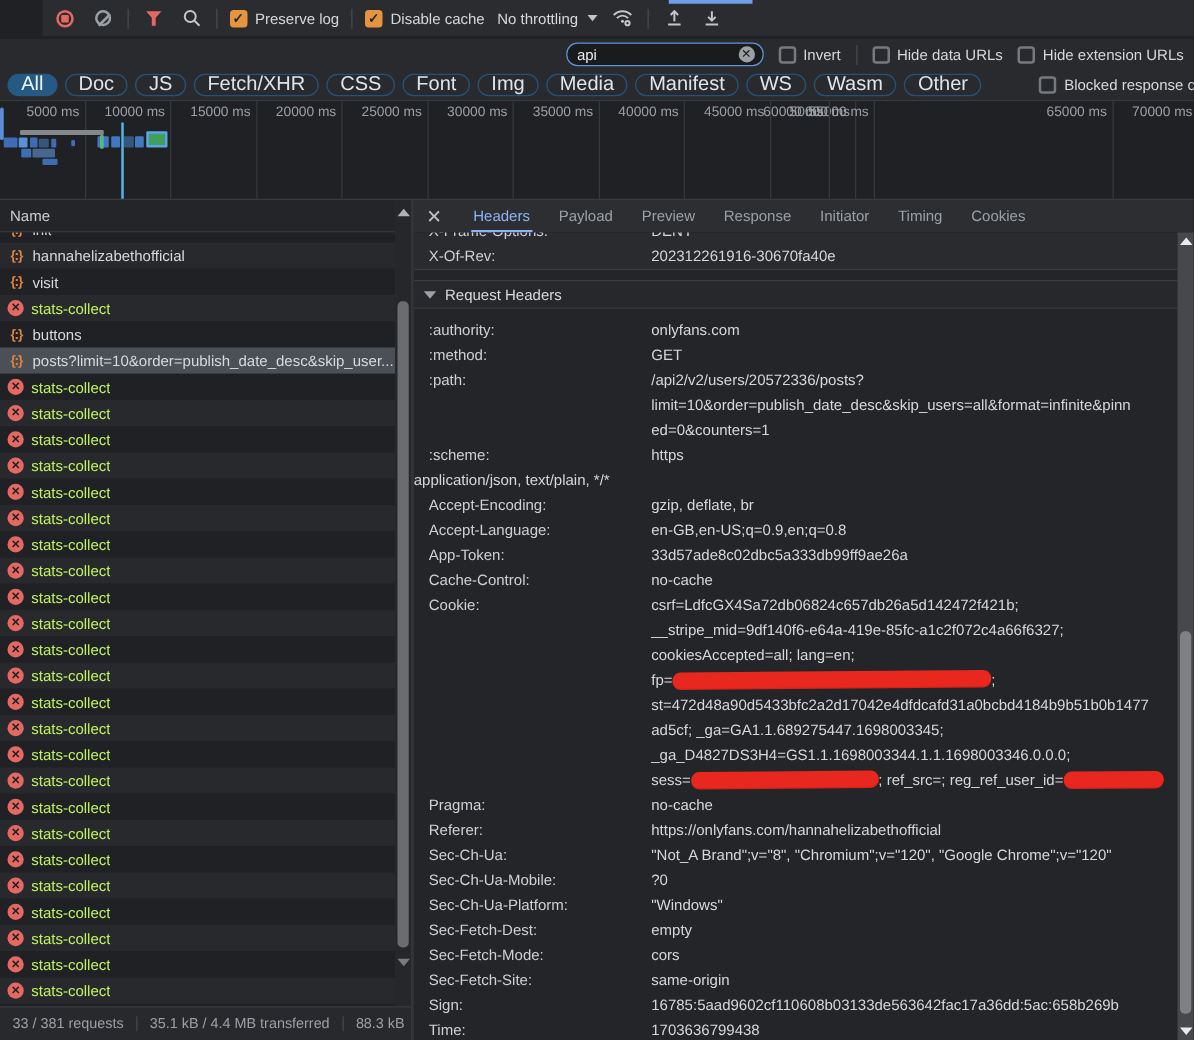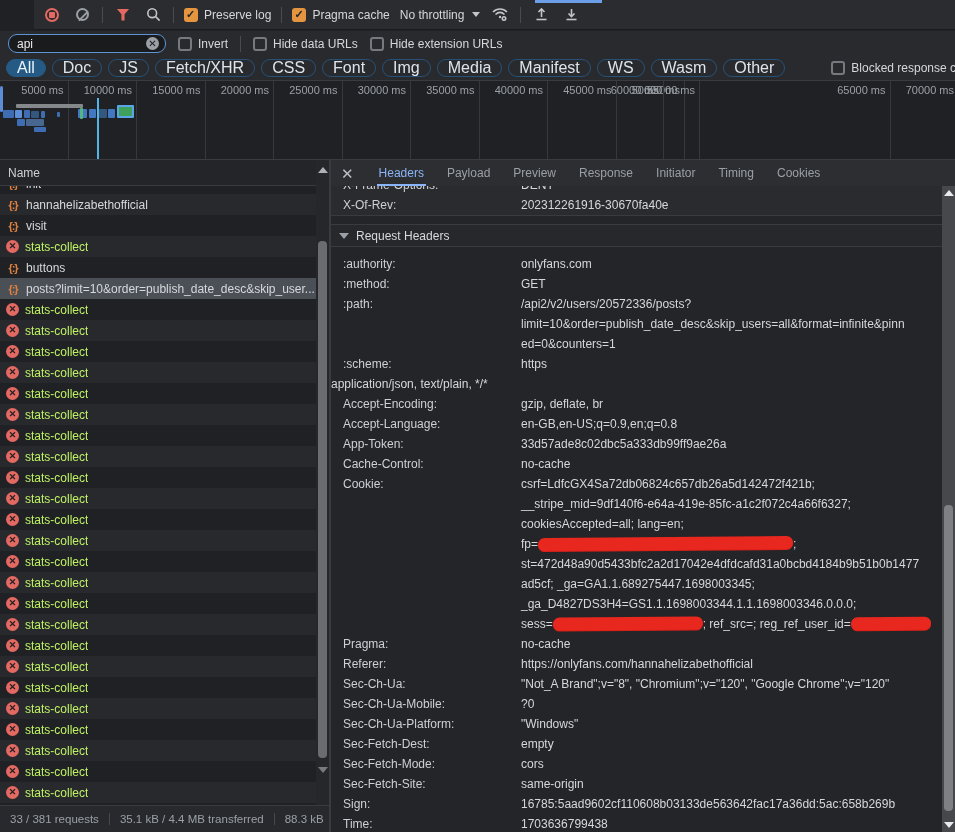--- a/index.html
+++ b/index.html
@@ -31,21 +31,21 @@
   .cb.on { background:#e5953f; }
   .cb.on::after { content:"✓"; position:absolute; left:2px; top:0px; font-size:11px; font-weight:bold; color:#26272a; }
   .cb.off { border:2px solid #767a7e; background:transparent; }
   .dd { display:flex; align-items:center; gap:8px; cursor:pointer; }
   .dd-arrow { width:0; height:0; border-left:4px solid transparent; border-right:4px solid transparent; border-top:5px solid #c3c6c9; }
   .gear { font-size:16px; color:#c3c6c9; line-height:1; }
   .toolbar .push { flex:1 1 auto; }
   
   .filter-row {
     position:absolute; left:0; top:31px; width:955px; height:25px;
-    background:#292a2d; display:flex; align-items:center; gap:12px; padding:0 8px;
+    background:#292a2d; display:flex; align-items:center; gap:12px; padding:0 8px;justify-content:flex-end;
   }
   .filter-input {
     width:158px; height:19px; background:#1a1b1d; border:1px solid #5e94d4; border-radius:9px;
     display:flex; align-items:center; padding:0 6px 0 8px; gap:4px;
   }
   .filter-input input {
     flex:1; background:transparent; border:none; outline:none; color:#e8eaed;
     font-family:"Liberation Sans", sans-serif; font-size:12px; min-width:0;
   }
   .clr-x { width:13px; height:13px; border-radius:50%; background:#9aa0a6; color:#1a1b1d; font-size:10px; line-height:13px; text-align:center; flex:0 0 auto; cursor:pointer; }
@@ -157,21 +157,21 @@
     </svg>
   </div>
   <div class="sep"></div>
   <label class="check-group">
     <span class="cb on"></span>
     <span>Preserve log</span>
   </label>
   <div class="sep"></div>
   <label class="check-group">
     <span class="cb on"></span>
-    <span>Pragma cache</span>
+    <span>Disable cache</span>
   </label>
   <div class="dd">
     <span>No throttling</span>
     <span class="dd-arrow"></span>
   </div>
   <div class="tbtn">
     <svg class="lineicon" width="18" height="15" viewBox="0 0 18 15">
       <path d="M2 5 C6 1,12 1,16 5"></path>
         <path d="M4.5 7.5 C7.2 5,10.8 5,13.5 7.5"></path>
         <circle cx="9" cy="10" r="1.2" fill="#c3c6c9" stroke="none"></circle>

